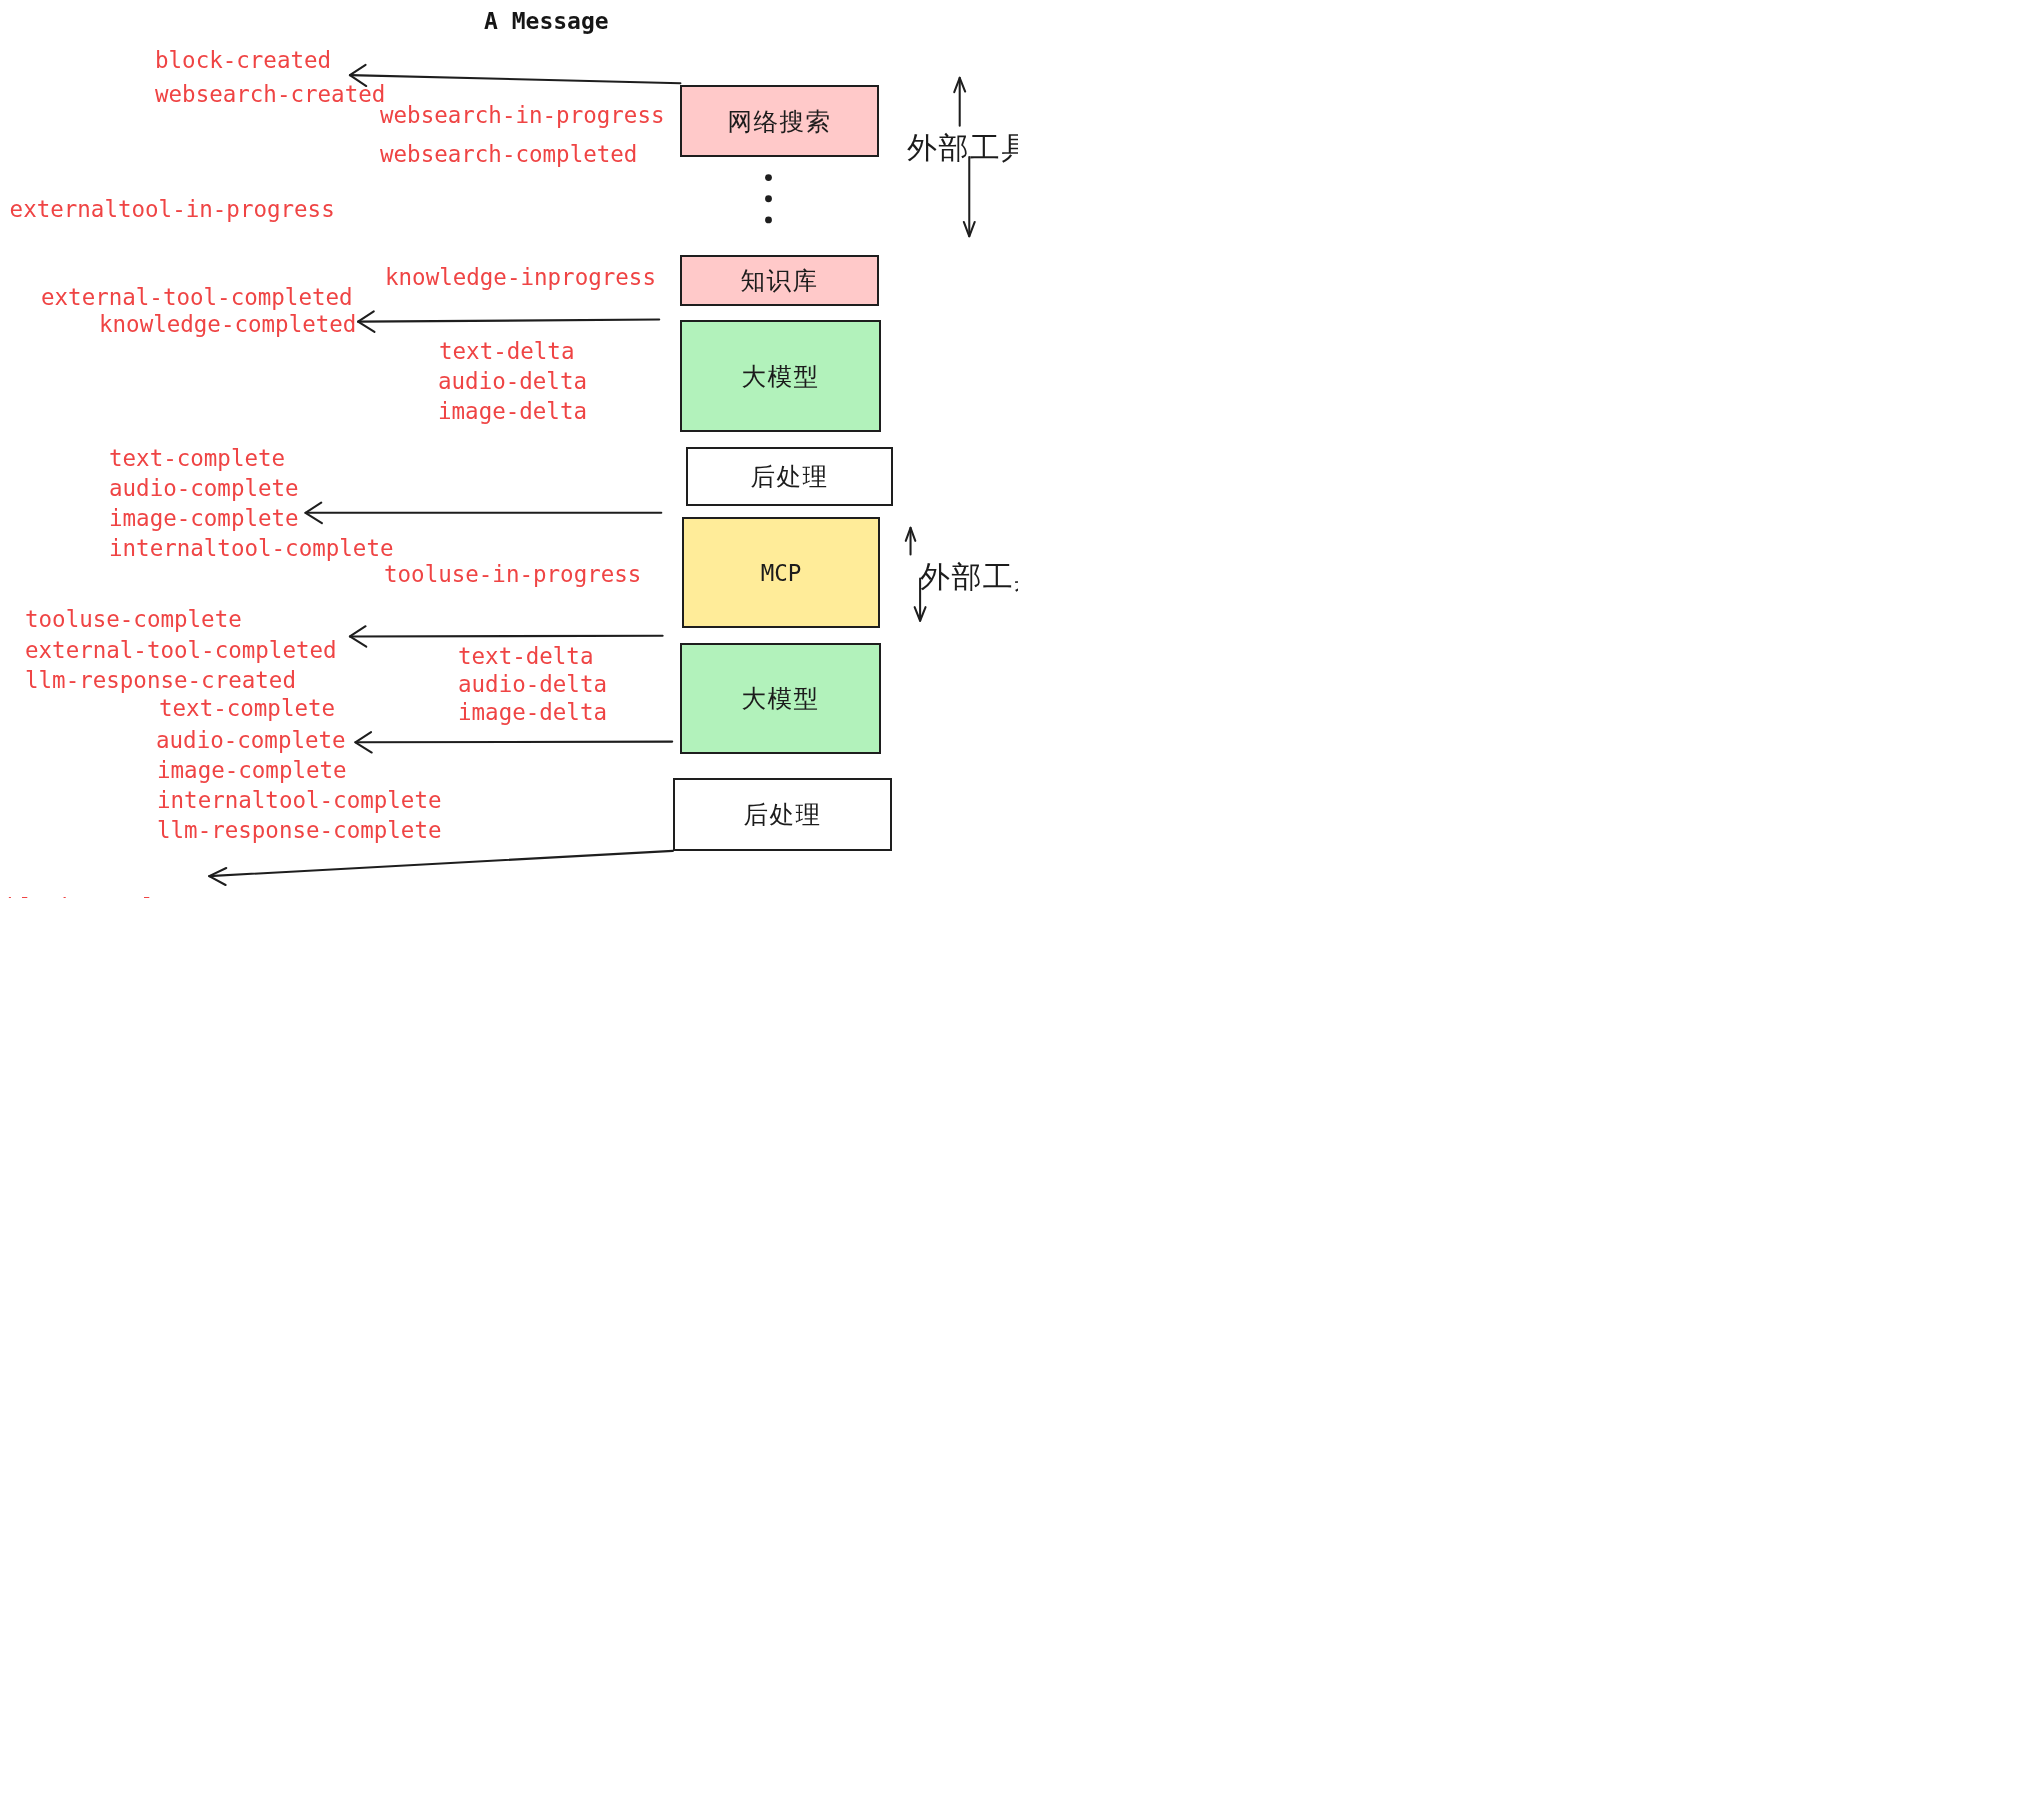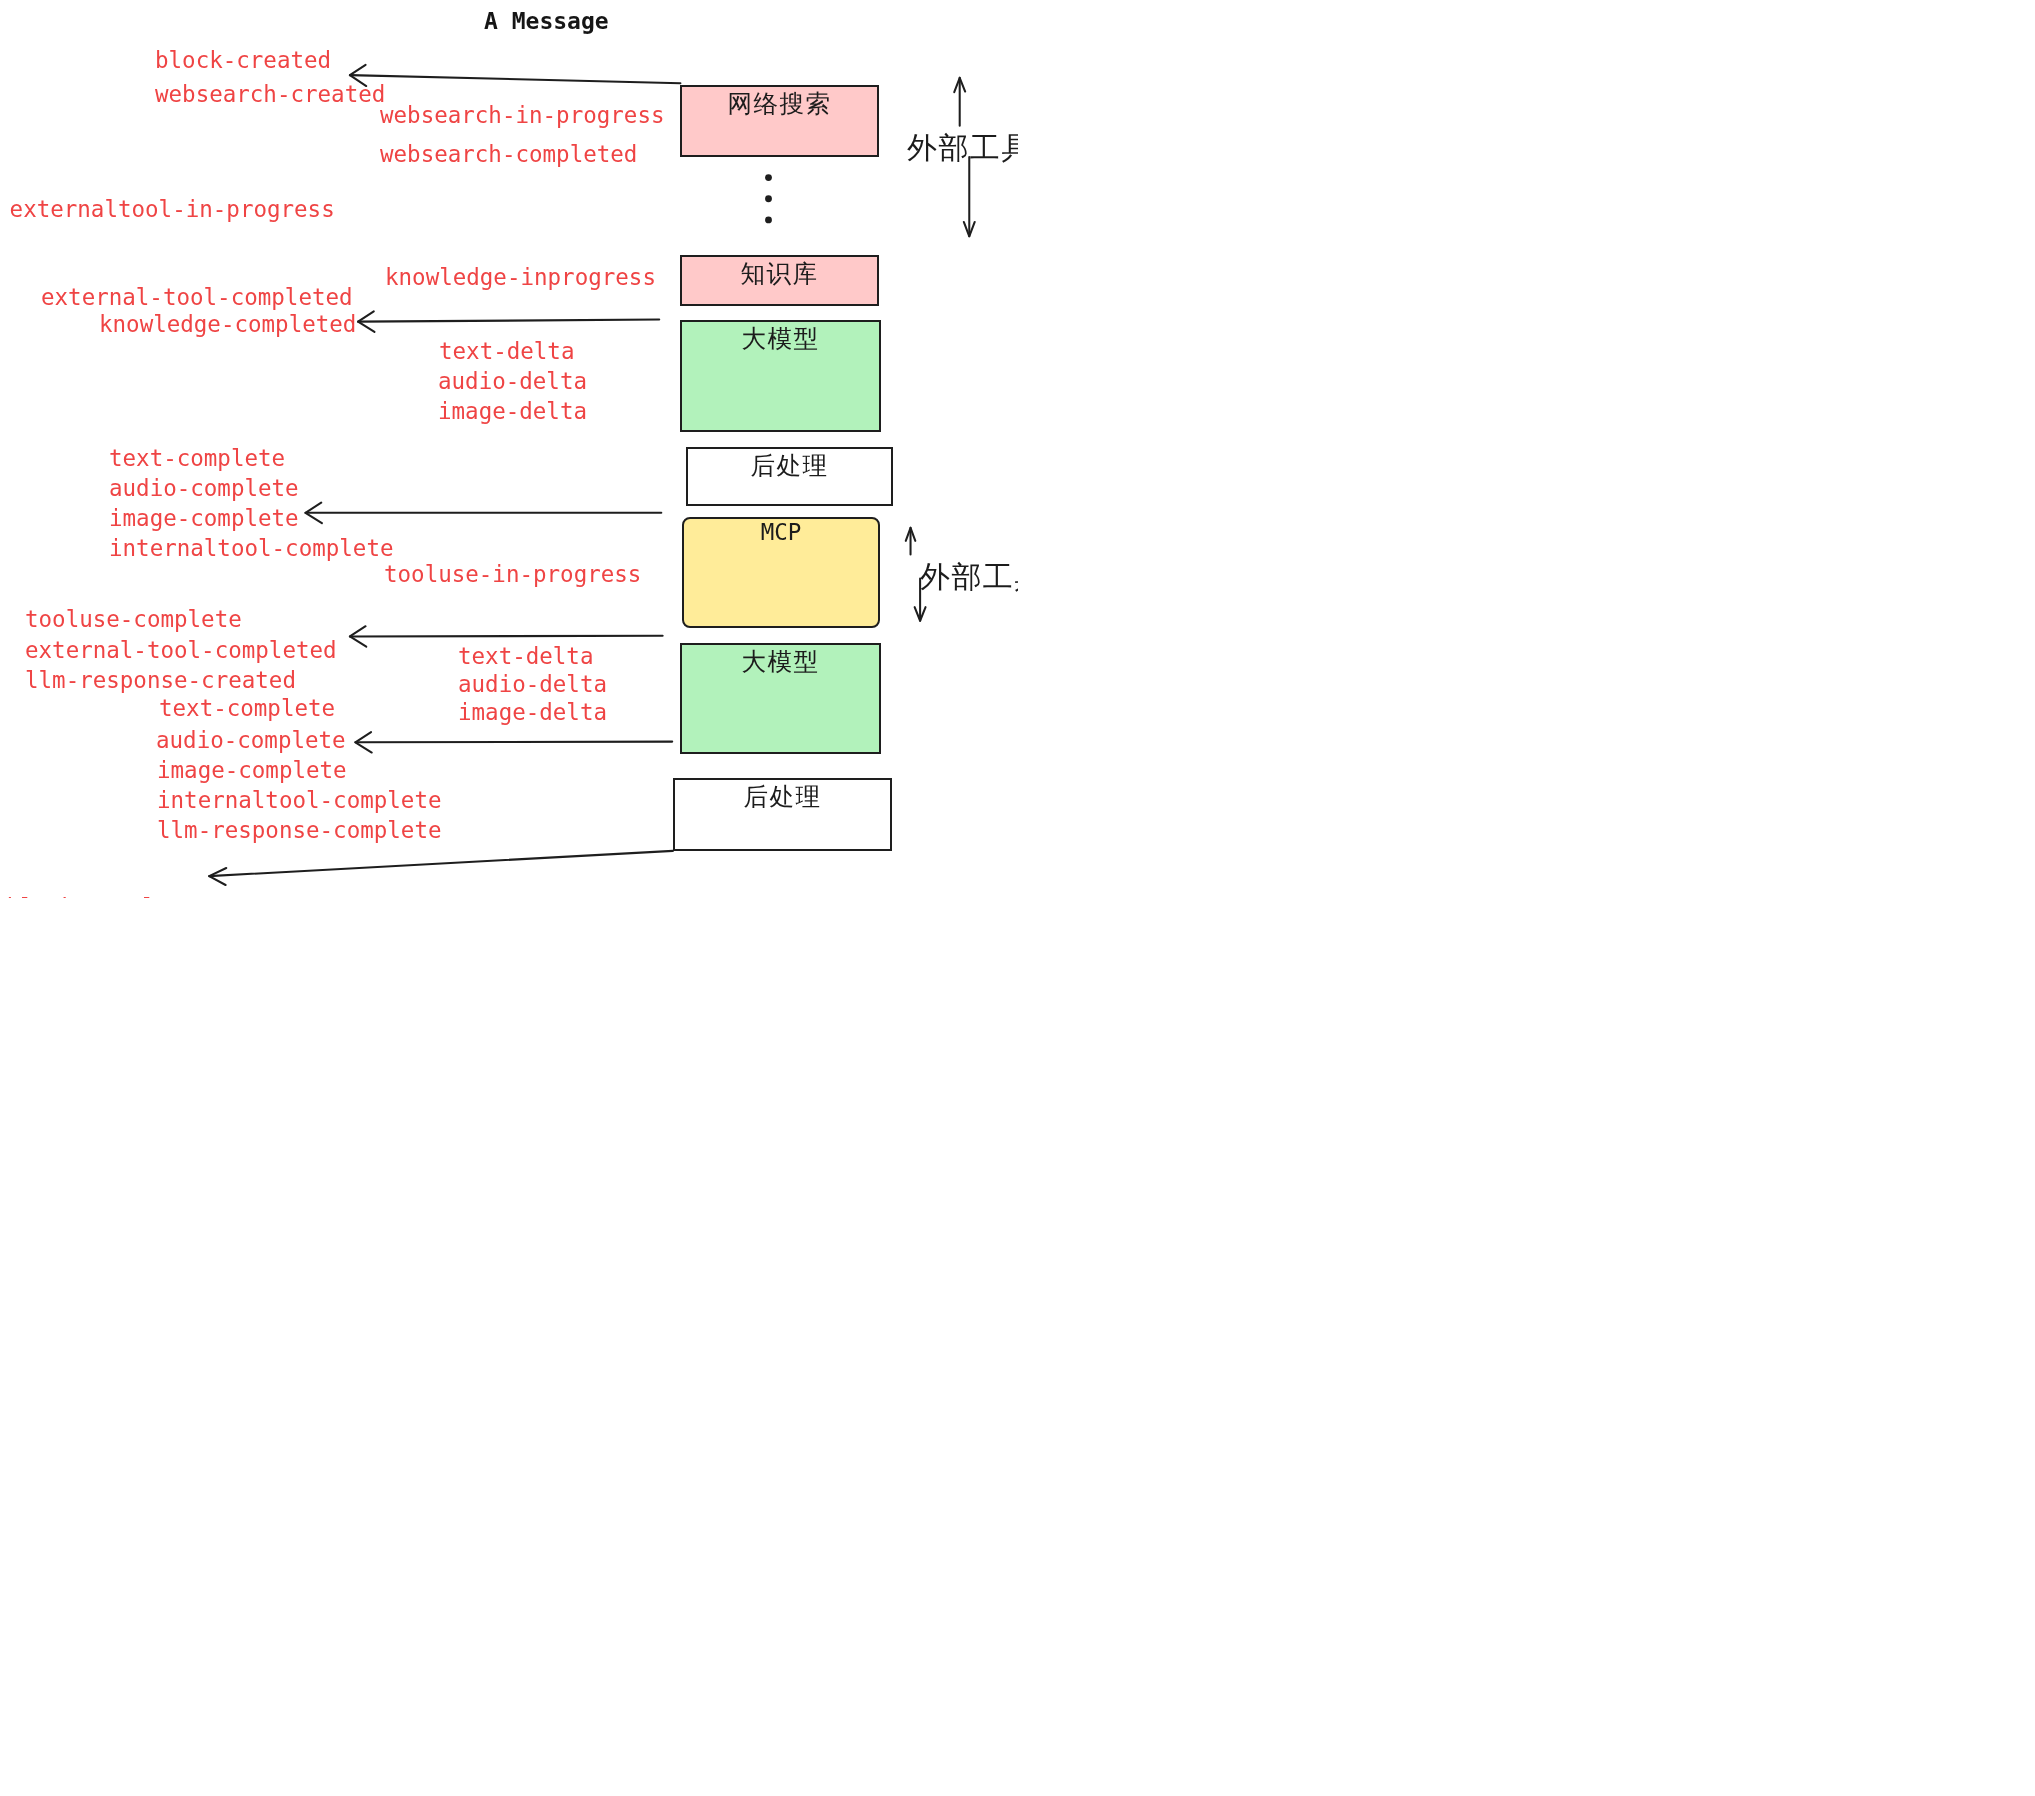--- a/index.html
+++ b/index.html
@@ -11,21 +11,21 @@
   .ev{
     position:absolute;z-index:2;font-size:22.5px;line-height:27px;white-space:nowrap;
     font-family:"DejaVu Sans Mono", monospace;color:#ef4444;
   }
   .title{
     position:absolute;z-index:2;font-size:23px;font-weight:700;white-space:nowrap;
     font-family:"DejaVu Sans Mono", monospace;color:#161616;text-align:center;
   }
   .box{
     position:absolute;z-index:1;box-sizing:border-box;border:2px solid #1e1e1e;
-    display:flex;align-items:flex-start;justify-content:center;
+    display:flex;align-items:center;justify-content:center;
     font-family:sans-serif;font-size:24.6px;color:#1c1c1c;letter-spacing:1.4px;
   }
   .box .mono{font-family:"DejaVu Sans Mono", monospace;font-size:22.5px;letter-spacing:0;}
   .side{
     position:absolute;z-index:2;font-size:30px;white-space:nowrap;
     font-family:sans-serif;color:#1c1c1c;letter-spacing:1.4px;
   }
 </style>
 </head>
 <body>
@@ -106,21 +106,21 @@
   </div>
   <div class="box" style="left: 680px; top: 255px; width: 199px; height: 51px; background-color: rgb(255, 201, 201);">
     <span>知识库</span>
   </div>
   <div class="box" style="left: 680px; top: 320px; width: 201px; height: 112px; background-color: rgb(178, 242, 187);">
     <span>大模型</span>
   </div>
   <div class="box" style="left: 686px; top: 447px; width: 207px; height: 59px; background-color: rgb(255, 255, 255);">
     <span>后处理</span>
   </div>
-  <div class="box" style="left: 682px; top: 517px; width: 198px; height: 111px; background-color: rgb(255, 236, 153); border-radius: 8px;">
+  <div class="box" style="left: 682px; top: 517px; width: 198px; height: 111px; background-color: rgb(255, 236, 153);">
     <span class="mono">MCP</span>
   </div>
   <div class="box" style="left: 680px; top: 643px; width: 201px; height: 111px; background-color: rgb(178, 242, 187);">
     <span>大模型</span>
   </div>
   <div class="box" style="left: 673px; top: 778px; width: 219px; height: 73px; background-color: rgb(255, 255, 255);">
     <span>后处理</span>
   </div>
 
   <div class="side" style="left:907px;top:128px;">外部工具</div>

